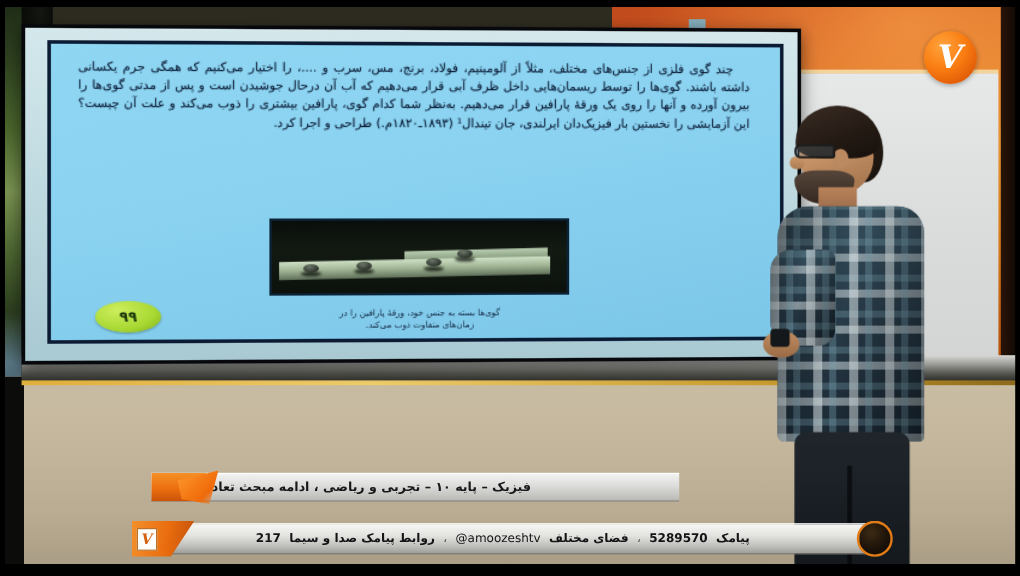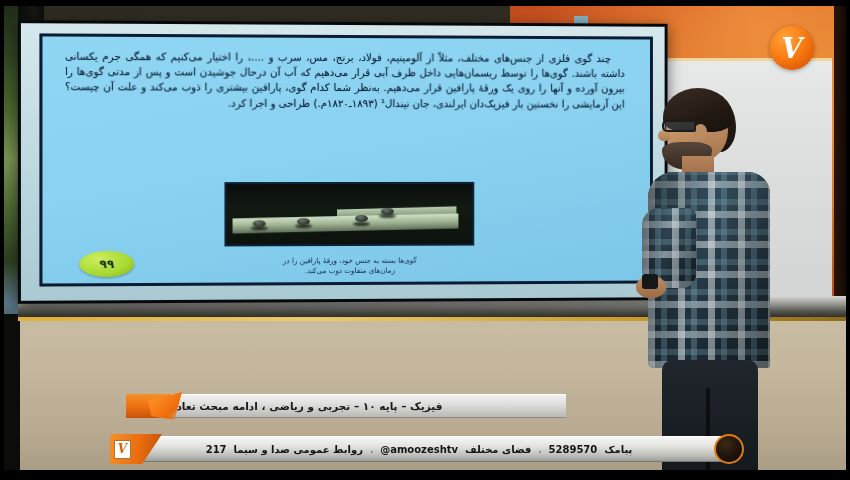--- a/index.html
+++ b/index.html
@@ -392,21 +392,21 @@
   .info-bar-text {
     color: #141416;
     font-size: 10px;
     font-weight: bold;
     white-space: nowrap;
     display: flex;
     align-items: center;
     gap: 7px;
   }
   .info-sep { color: #55555a; font-weight: normal; }
-  .info-latin { direction: ltr; font-weight: bold; }
+  .info-latin { direction: ltr; font-weight: normal; }
 
   .info-bar-left-logo {
     position: absolute;
     left: 110px; top: 434px;
     width: 52px; height: 30px;
     background: linear-gradient(100deg, #f3902a 0%, #ea6d0e 55%, #c1500a 100%);
     clip-path: polygon(0 0, 100% 0, 62% 100%, 0 100%);
     display: flex; align-items: center;
     padding-left: 4px;
   }
@@ -521,21 +521,21 @@
   <div class="ticker-title-flash"></div>
 
   <div class="info-bar">
     <div class="info-bar-text">
       <span>پیامک</span>
       <span>5289570</span>
       <span class="info-sep">،</span>
       <span>فضای مختلف</span>
       <span class="info-latin">@amoozeshtv</span>
       <span class="info-sep">،</span>
-      <span>روابط عمومی صدا و سیما</span>
+      <span>روابط پیامک صدا و سیما</span>
       <span>217</span>
     </div>
   </div>
   <div class="info-bar-left-logo">
     <div class="info-logo-box">
       <span>V</span>
     </div>
   </div>
   <div class="info-bar-right-knob"></div>
 

